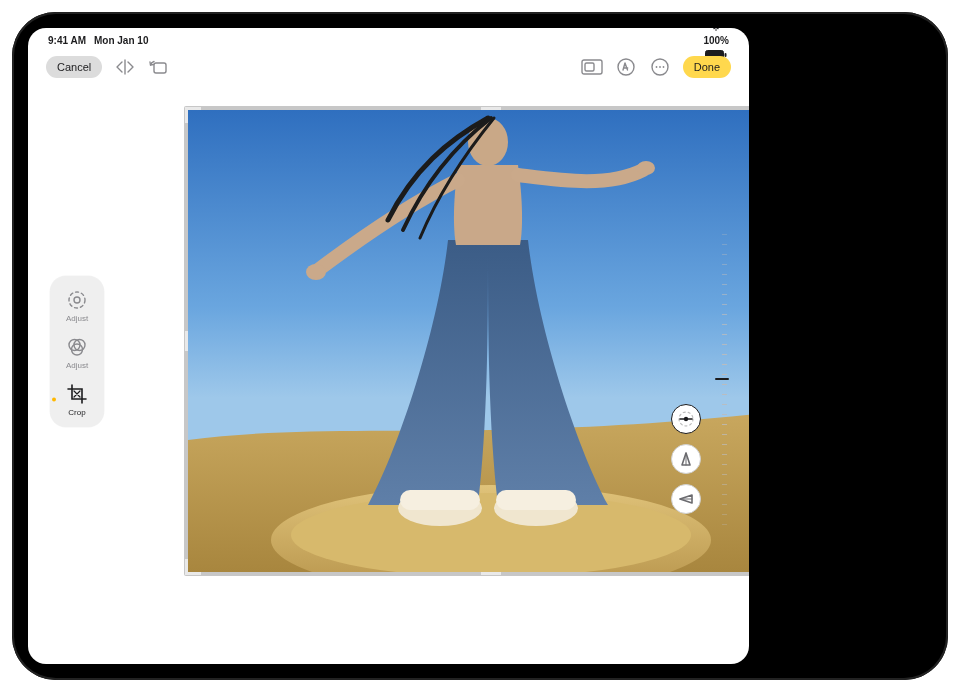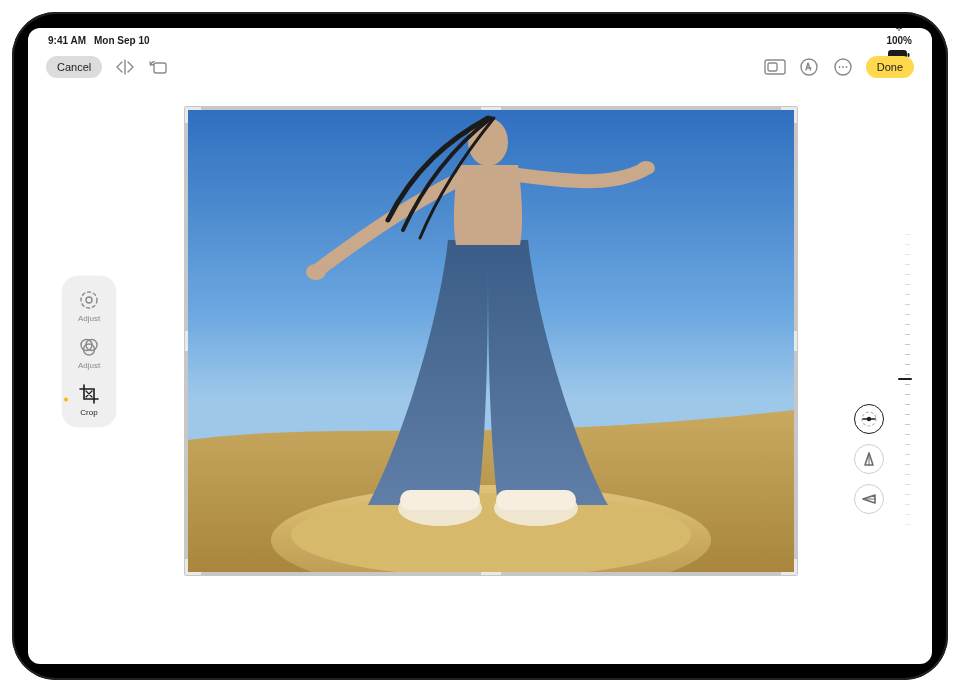--- a/index.html
+++ b/index.html
@@ -16,23 +16,23 @@
     position: absolute;
     left: 12px; top: 12px;
     width: 936px; height: 668px;
     background: #000;
     border-radius: 44px;
     box-shadow: inset 0 0 0 2px #222;
   }
   .screen {
     position: absolute;
     left: 16px; top: 16px;
-    width: 904px; height: 636px;
+    width: 721px; height: 636px;
     background: #fff;
-    border-radius: 12px;
+    border-radius: 18px;
     overflow: hidden;
   }
   
   .status-bar {
     display: flex;
     align-items: center;
     height: 22px;
     padding: 2px 20px 0 20px;
     font-size: 10px;
     font-weight: 600;
@@ -120,21 +120,20 @@
   
   .mode-panel {
     position: absolute;
     left: 22px; top: 192px;
     width: 54px;
     background: #efefef;
     border-radius: 16px;
     padding: 12px 4px 10px 4px;
     display:flex; flex-direction:column; gap:12px;
     box-shadow: 0 0 0 0.5px rgba(0,0,0,0.05);
-    margin-left: 12px;
   }
   .mode-item {
     display:flex; flex-direction:column; align-items:center; gap:2px;
     font-size: 8px; color:#8a8a8e; cursor:pointer;
     position:relative;
   }
   .mode-item.active { color:#1c1c1e; }
   .mode-item.active::before{
     content:""; position:absolute; left:-2px; top:50%; transform:translateY(-60%);
     width:4px; height:4px; border-radius:50%; background:#ffb800;
@@ -176,21 +175,21 @@
 </style>
 </head>
 <body>
 
 <div class="device-frame">
   <div class="screen">
 
     <div class="status-bar">
       <div class="status-left">
         <span>9:41 AM</span>
-        <span>Mon Sep 10</span>
+        <span>Mon Jan 10</span>
       </div>
       <div class="status-right">
         <span>
           <svg width="14" height="10" viewBox="0 0 14 10" fill="none">
             <path d="M1 3.5C3 1.5 5 0.7 7 0.7s4 0.8 6 2.8" stroke="#1c1c1e" stroke-width="1.3" stroke-linecap="round"></path>
             <path d="M3 5.5C4.3 4.3 5.6 3.7 7 3.7s2.7 0.6 4 1.8" stroke="#1c1c1e" stroke-width="1.3" stroke-linecap="round"></path>
             <path d="M5 7.5C5.7 6.9 6.3 6.6 7 6.6s1.3 0.3 2 0.9" stroke="#1c1c1e" stroke-width="1.3" stroke-linecap="round"></path>
             <circle cx="7" cy="9" r="0.8" fill="#1c1c1e"></circle>
           </svg>
         </span>

